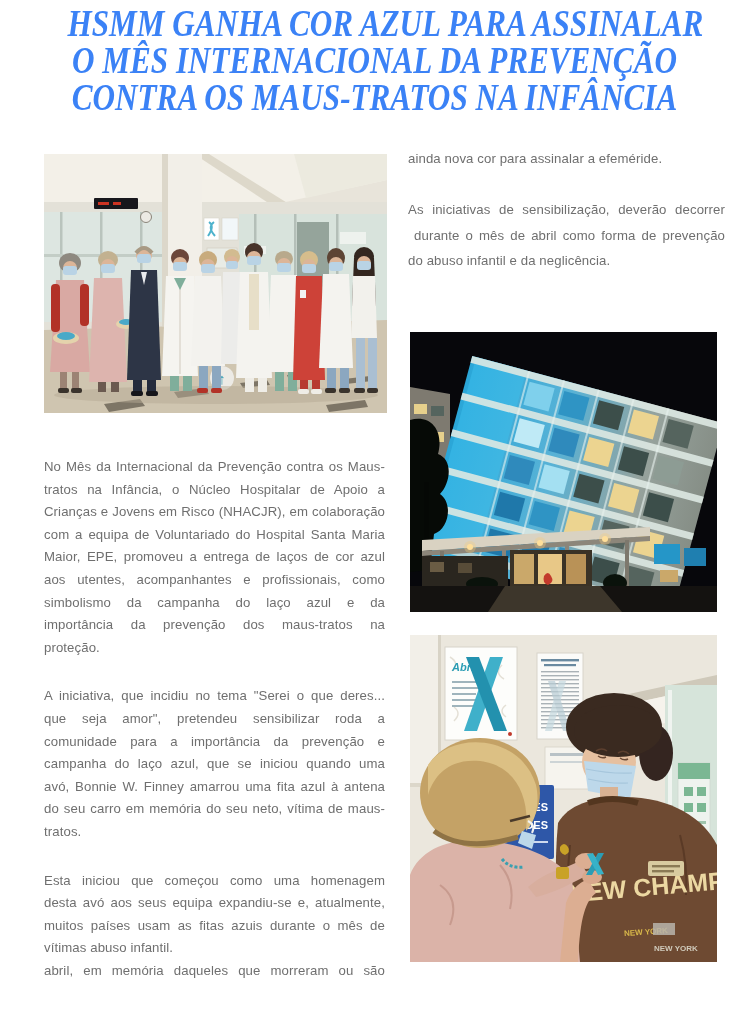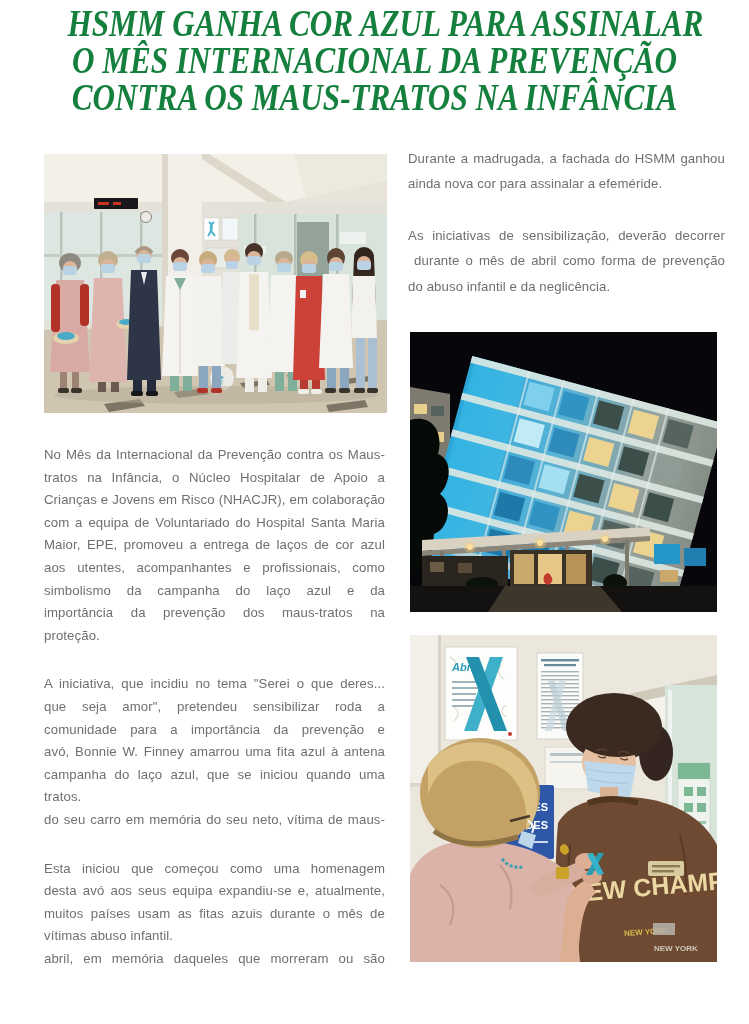--- a/index.html
+++ b/index.html
@@ -3,26 +3,26 @@
 <meta charset="utf-8">
 <style>
   html,body { margin:0; padding:0; background:#ffffff; }
   .page {
     position:relative; width:749px; height:1024px; background:#ffffff;
     font-family:"Liberation Sans", sans-serif; overflow:hidden;
   }
   
   .title { position:absolute; top:5px; left:0; width:749px; text-align:center;
            font-family:"Liberation Serif", serif; font-style:italic; font-weight:bold;
-           color:#15803d; }
+           color:#3b82f6; }
   .title-line { font-size:38px; line-height:37px; white-space:nowrap;
                 transform:scaleX(0.82); transform-origin:center; }
   
   .textcol { position:absolute; color:#6f6f6f; letter-spacing:0.1px; }
-  #left-text  { left:44px;  top:444px; width:341px; font-size:13.2px; line-height:22.6px; }
+  #left-text  { left:44px;  top:456px; width:341px; font-size:13.2px; line-height:22.6px; }
   #right-text { left:408px; top:146px; width:317px; font-size:13.2px; line-height:25.4px; }
   .para { margin:0 0 26px 0; }
   .tline { text-align:justify; text-align-last:justify; white-space:nowrap; overflow:hidden; }
   .tlast { text-align-last:left; }
   
   .photo { position:absolute; overflow:hidden; }
   #photo-group    { left:44px;  top:154px; width:343px; height:259px; }
   #photo-building { left:410px; top:332px; width:307px; height:280px; }
   #photo-ribbon   { left:410px; top:635px; width:307px; height:327px; }
   .photo svg { display:block; width:100%; height:100%; }
@@ -214,21 +214,20 @@
           <rect x="324" y="184" width="9" height="52" fill="#aabfd2"></rect>
           <rect x="310" y="234" width="11" height="5" rx="2" fill="#3a332c"></rect>
           <rect x="323" y="234" width="11" height="5" rx="2" fill="#3a332c"></rect>
         </g>
       </g>
     </svg>
   </div>
 
   <div class="textcol" id="right-text">
     <div class="para">
-        <div class="tline">Durante a madrugada, a fachada do HSMM ganhou</div>
         <div class="tline tlast">ainda nova cor para assinalar a efeméride.</div>
       </div>
     <div class="para">
         <div class="tline">As iniciativas de sensibilização, deverão decorrer</div>
         <div class="tline">&nbsp;durante o mês de abril como forma de prevenção</div>
         <div class="tline tlast">do abuso infantil e da neglicência.</div>
       </div>
   </div>
 
   <div class="photo" id="photo-building" role="img" aria-label="HSMM hospital facade illuminated in blue during the night">
@@ -464,24 +463,24 @@
         <div class="tline">Maior, EPE, promoveu a entrega de laços de cor azul</div>
         <div class="tline">aos utentes, acompanhantes e profissionais, como</div>
         <div class="tline">simbolismo da campanha do laço azul e da</div>
         <div class="tline">importância da prevenção dos maus-tratos na</div>
         <div class="tline tlast">proteção.</div>
       </div>
     <div class="para">
         <div class="tline">A iniciativa, que incidiu no tema "Serei o que deres...</div>
         <div class="tline">que seja amor", pretendeu sensibilizar roda a</div>
         <div class="tline">comunidade para a importância da prevenção e</div>
+        <div class="tline">campanha do laço azul, que se iniciou quando uma</div>
         <div class="tline">avó, Bonnie W. Finney amarrou uma fita azul à antena</div>
-        <div class="tline">campanha do laço azul, que se iniciou quando uma</div>
+        <div class="tline">do seu carro em memória do seu neto, vítima de maus-</div>
         <div class="tline tlast">tratos.</div>
-        <div class="tline">do seu carro em memória do seu neto, vítima de maus-</div>
       </div>
     <div class="para">
         <div class="tline">Esta iniciou que começou como uma homenagem</div>
         <div class="tline">desta avó aos seus equipa expandiu-se e, atualmente,</div>
         <div class="tline">muitos países usam as fitas azuis durante o mês de</div>
         <div class="tline tlast">vítimas abuso infantil.</div>
         <div class="tline">abril, em memória daqueles que morreram ou são</div>
       </div>
   </div>
 

